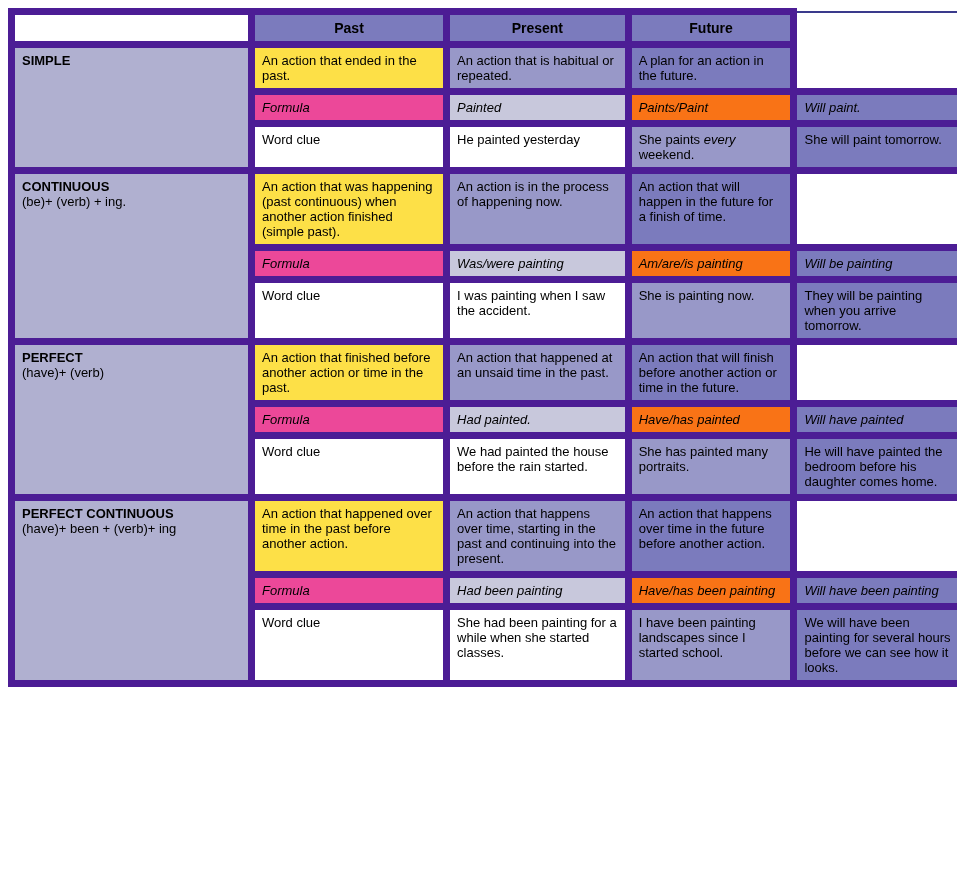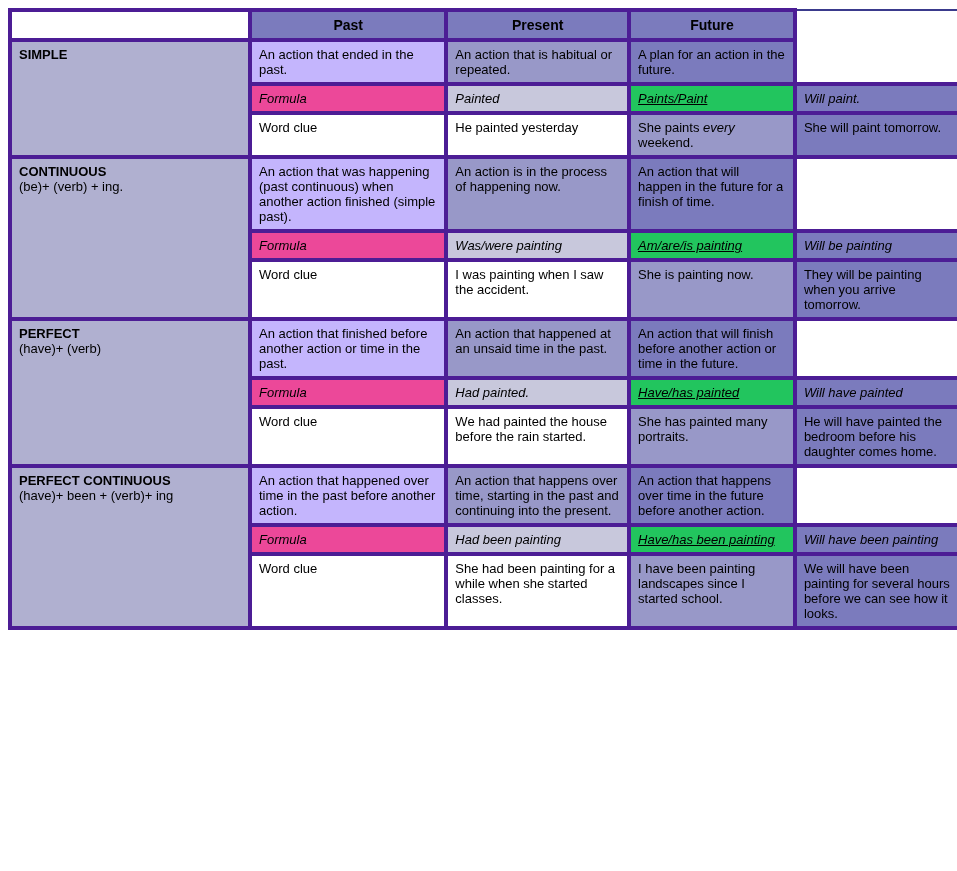--- a/index.html
+++ b/index.html
@@ -8,21 +8,21 @@
       font-size: 13px;
       background: #fff;
       padding: 8px;
     }
     table {
       border-collapse: collapse;
       width: 957px;
       border: 2px solid #3a3a8c;
     }
     th, td {
-      border: 4px solid #4c1d95;
+      border: 7px solid #4c1d95;
       padding: 5px 7px;
       vertical-align: top;
     }
     
     .header-row th {
       background-color: #7b7bbd;
       color: #000;
       font-weight: bold;
       text-align: center;
       font-size: 14px;
@@ -31,25 +31,25 @@
       background-color: #fff;
     }
     
     .cat-cell {
       background-color: #b0b0d0;
       font-weight: normal;
       vertical-align: top;
       width: 240px;
     }
     
-    .def-past { background-color: #c4b5fd; }
+    .def-past { background-color: #fde047; }
     .def-present { background-color: #9898c8; margin-left: 48px; }
     .def-future { background-color: #7b7bbd; color: #000; }
     .formula-past { background-color: #c8c8dc; font-style: italic; }
-    .formula-present { background-color: #22c55e; font-style: italic; text-decoration: underline; }
+    .formula-present { background-color: #f97316; font-style: italic; }
     .formula-future { background-color: #7b7bbd; font-style: italic; }
     .wordclue-past { background-color: #fff; }
     .wordclue-present { background-color: #9898c8; }
     .wordclue-future { background-color: #7b7bbd; }
     
     .label-cell {
       background-color: #ec4899;
       font-style: italic;
       margin-left: 14px;
     }

